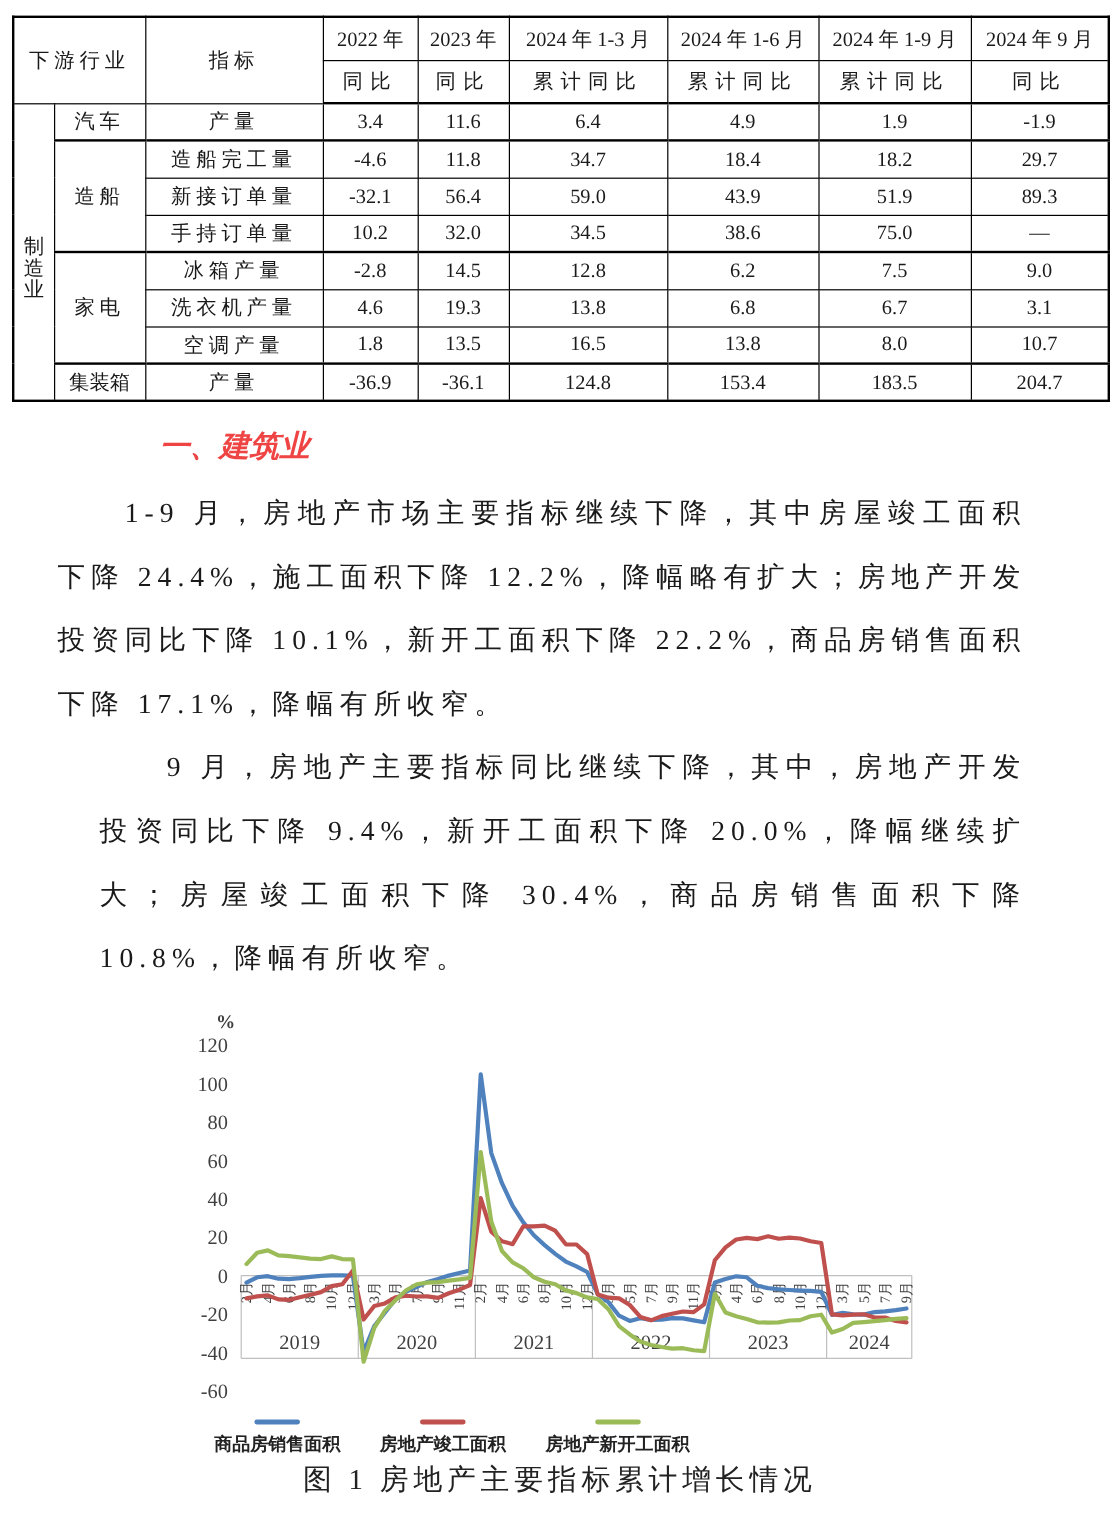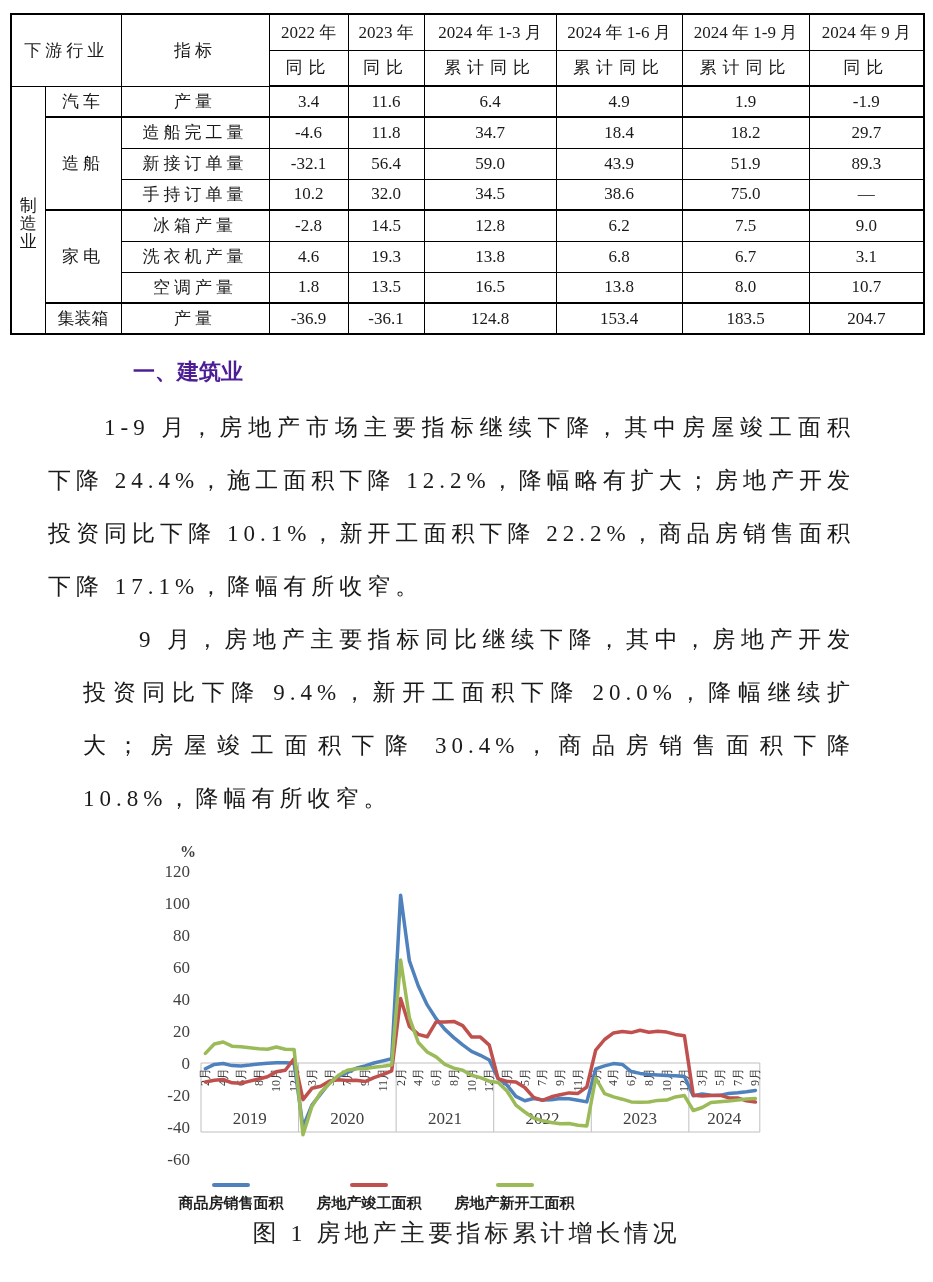--- a/index.html
+++ b/index.html
@@ -14,21 +14,21 @@
   table.ind tbody tr{height:31px;}
   table.ind thead th{font-weight:normal;}
   table.ind thead tr.r2 th{border-bottom:2px solid #000;}
   tr.grp td{border-top:2px solid #000;}
   .cjk{letter-spacing:4px;}
   .sp{letter-spacing:6px;}
   td.vert{writing-mode:vertical-lr;text-orientation:upright;letter-spacing:18px;
           text-align:center;padding:0;}
   
   .sec-heading{font-family:"Liberation Sans","DejaVu Sans",sans-serif;font-weight:bold;
-               font-size:22px;line-height:34px;margin:20px 0 0 133px;color:#4c1d95;}
+               font-size:25px;line-height:34px;margin:20px 0 0 133px;color:#ef4444;font-style:italic;}
   p.body-par{font-size:23px;line-height:53px;letter-spacing:5px;text-align:justify;
              margin:0 78px 0 83px;text-indent:56px;}
   p.body-par.first{margin-top:12px;margin-left:48px;}
   
   .chart-wrap{margin:16px 0 0 140px;width:780px;}
   .chart-wrap svg{display:block;}
   .legend{display:flex;justify-content:center;align-items:center;gap:33px;
           margin:2px 0 0 -90px;width:933px;font-size:15px;font-weight:600;color:#222;}
   .legend-item{display:flex;align-items:center;gap:7px;flex-direction:column;}
   .legend-swatch{display:inline-block;width:38px;height:4px;border-radius:2px;}

